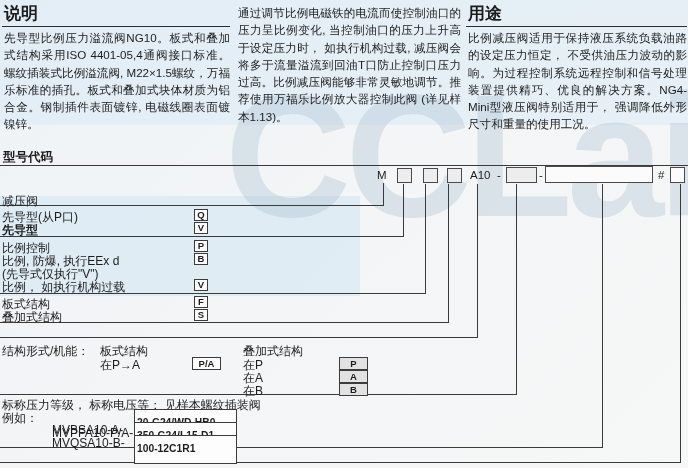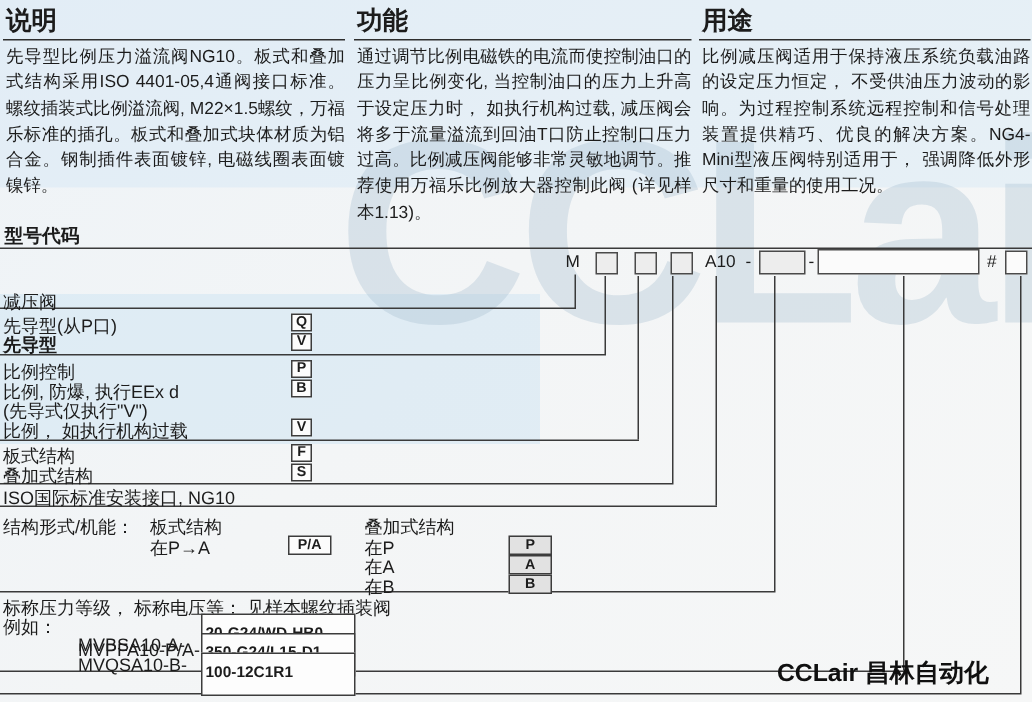--- a/index.html
+++ b/index.html
@@ -50,21 +50,20 @@
 
   <div class="tint t1"></div>
   <div class="tint t2"></div>
   <div class="wm latin">CCLair</div>
 
   <div class="col" style="left:2px;width:228px;">
     <div class="hd">说明</div>
     <div class="bd">先导型比例压力溢流阀NG10。板式和叠加式结构采用ISO 4401-05,4通阀接口标准。螺纹插装式比例溢流阀, M22×1.5螺纹，万福乐标准的插孔。板式和叠加式块体材质为铝合金。钢制插件表面镀锌, 电磁线圈表面镀镍锌。</div>
   </div>
   <div class="col" style="left:236px;width:225px;">
-    <div class="hd">功能</div>
     <div class="bd">通过调节比例电磁铁的电流而使控制油口的压力呈比例变化, 当控制油口的压力上升高于设定压力时， 如执行机构过载, 减压阀会将多于流量溢流到回油T口防止控制口压力过高。比例减压阀能够非常灵敏地调节。推荐使用万福乐比例放大器控制此阀 (详见样本1.13)。</div>
   </div>
   <div class="col" style="left:466px;width:221px;">
     <div class="hd">用途</div>
     <div class="bd">比例减压阀适用于保持液压系统负载油路的设定压力恒定， 不受供油压力波动的影响。为过程控制系统远程控制和信号处理装置提供精巧、优良的解决方案。NG4-Mini型液压阀特别适用于， 强调降低外形尺寸和重量的使用工况。</div>
   </div>
 
   <div class="sec-title">型号代码</div>
   <div class="hrule" style="left:0;top:165px;width:688px;"></div>
 
@@ -116,21 +115,20 @@
 
   <div class="lbl" style="left:2px;top:279px;">比例， 如执行机构过载</div>
   <div class="letterbox" style="left:194px;top:279px;">V</div>
 
   <div class="lbl" style="left:2px;top:296px;">板式结构</div>
   <div class="letterbox" style="left:194px;top:296px;">F</div>
 
   <div class="lbl" style="left:2px;top:309px;">叠加式结构</div>
   <div class="letterbox" style="left:194px;top:309px;">S</div>
 
-  <div class="lbl" style="left:2px;top:324px;">ISO国际标准安装接口, NG10</div>
 
   <div class="lbl" style="left:2px;top:343px;">结构形式/机能：</div>
   <div class="lbl" style="left:100px;top:343px;">板式结构</div>
   <div class="lbl" style="left:243px;top:343px;">叠加式结构</div>
 
   <div class="lbl" style="left:100px;top:357px;">在P→A</div>
   <div class="widebox" style="left:192px;top:357px;">P/A</div>
 
   <div class="lbl" style="left:243px;top:357px;">在P</div>
   <div class="widebox gray" style="left:339px;top:357px;">P</div>
@@ -147,15 +145,14 @@
   <div class="lbl" style="left:52px;top:426px;">MVPFA10-P/A-</div>
   <div class="valbox" style="left:134px;top:409px;">20-G24/WD-HB0</div>
 
   <div class="lbl" style="left:52px;top:423px;">MVBSA10-A-</div>
   <div class="valbox" style="left:134px;top:422px;">350-G24/L15-D1</div>
 
   <div class="lbl" style="left:52px;top:436px;">MVQSA10-B-</div>
   <div class="valbox" style="left:134px;top:435px;">100-12C1R1</div>
 
 
-  <div class="logo">CCLair 昌林自动化</div>
 
 </div>
 
 </body></html>

